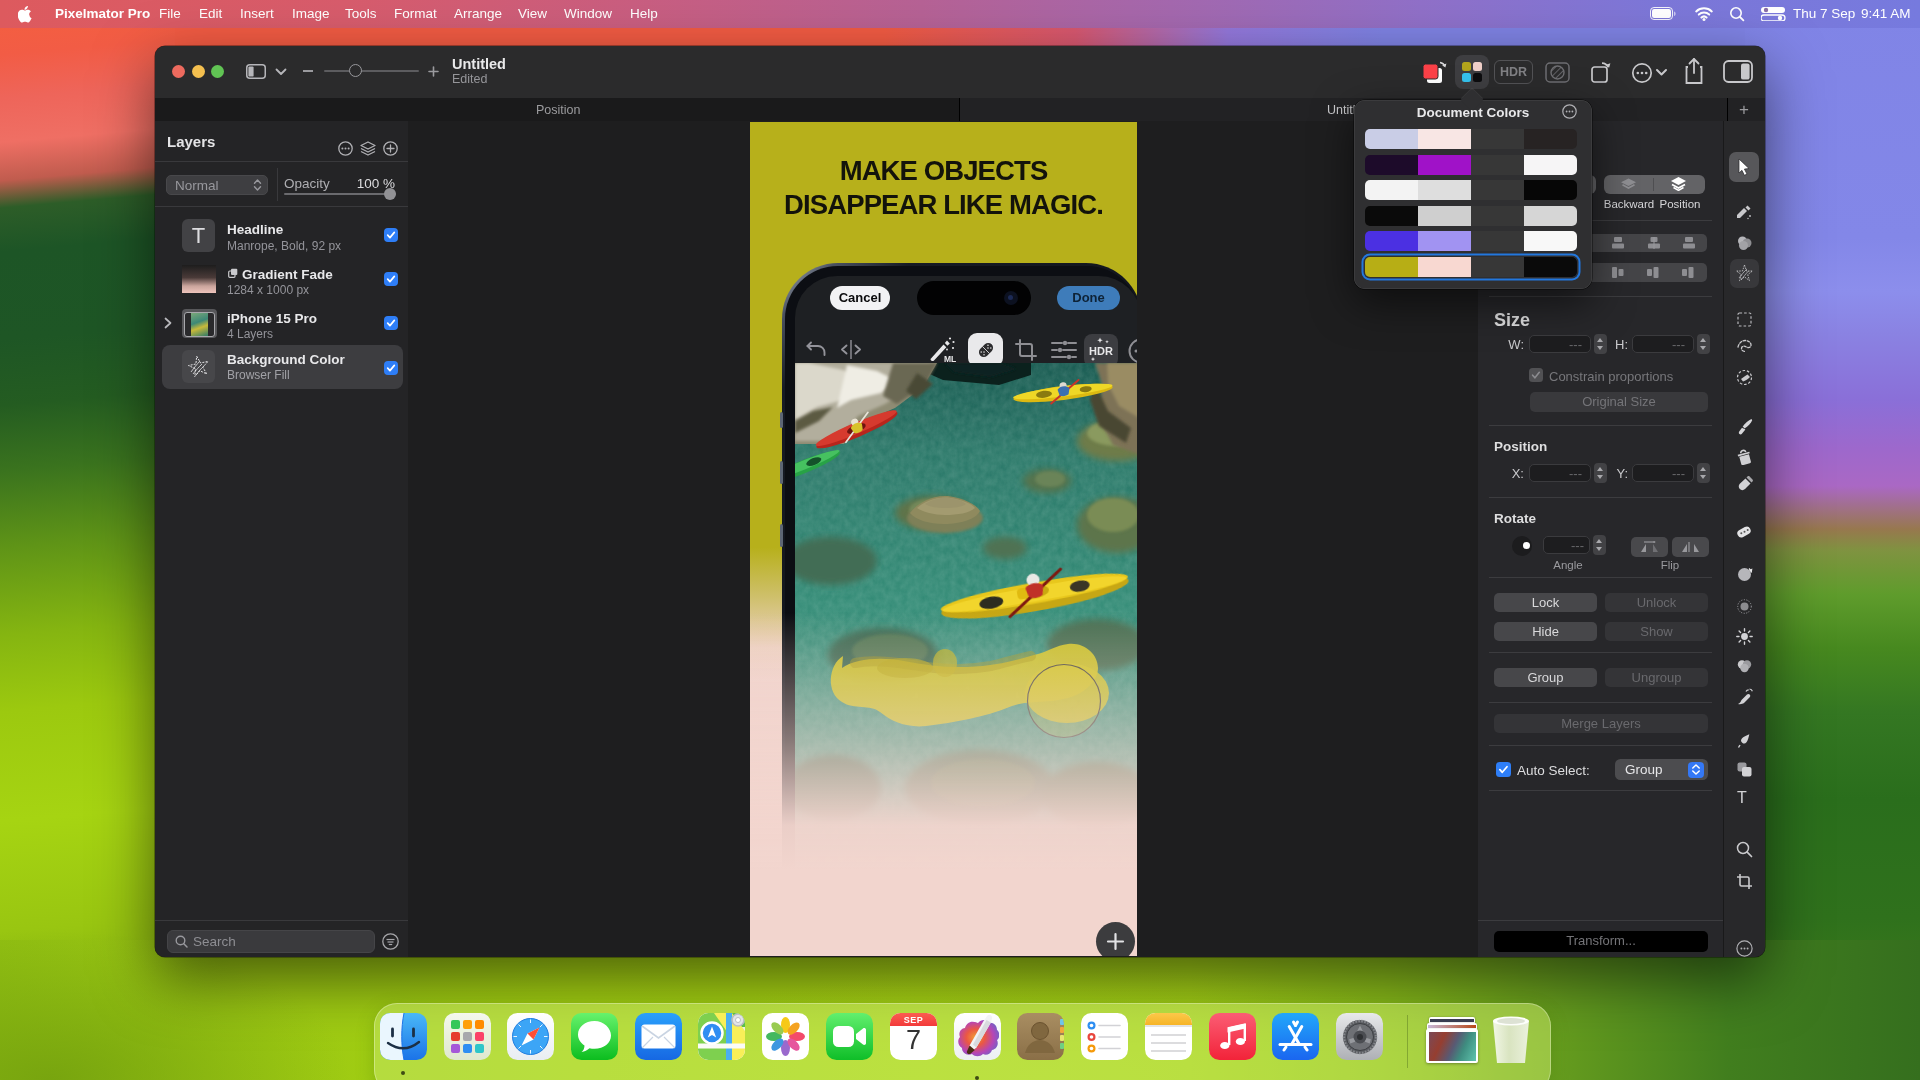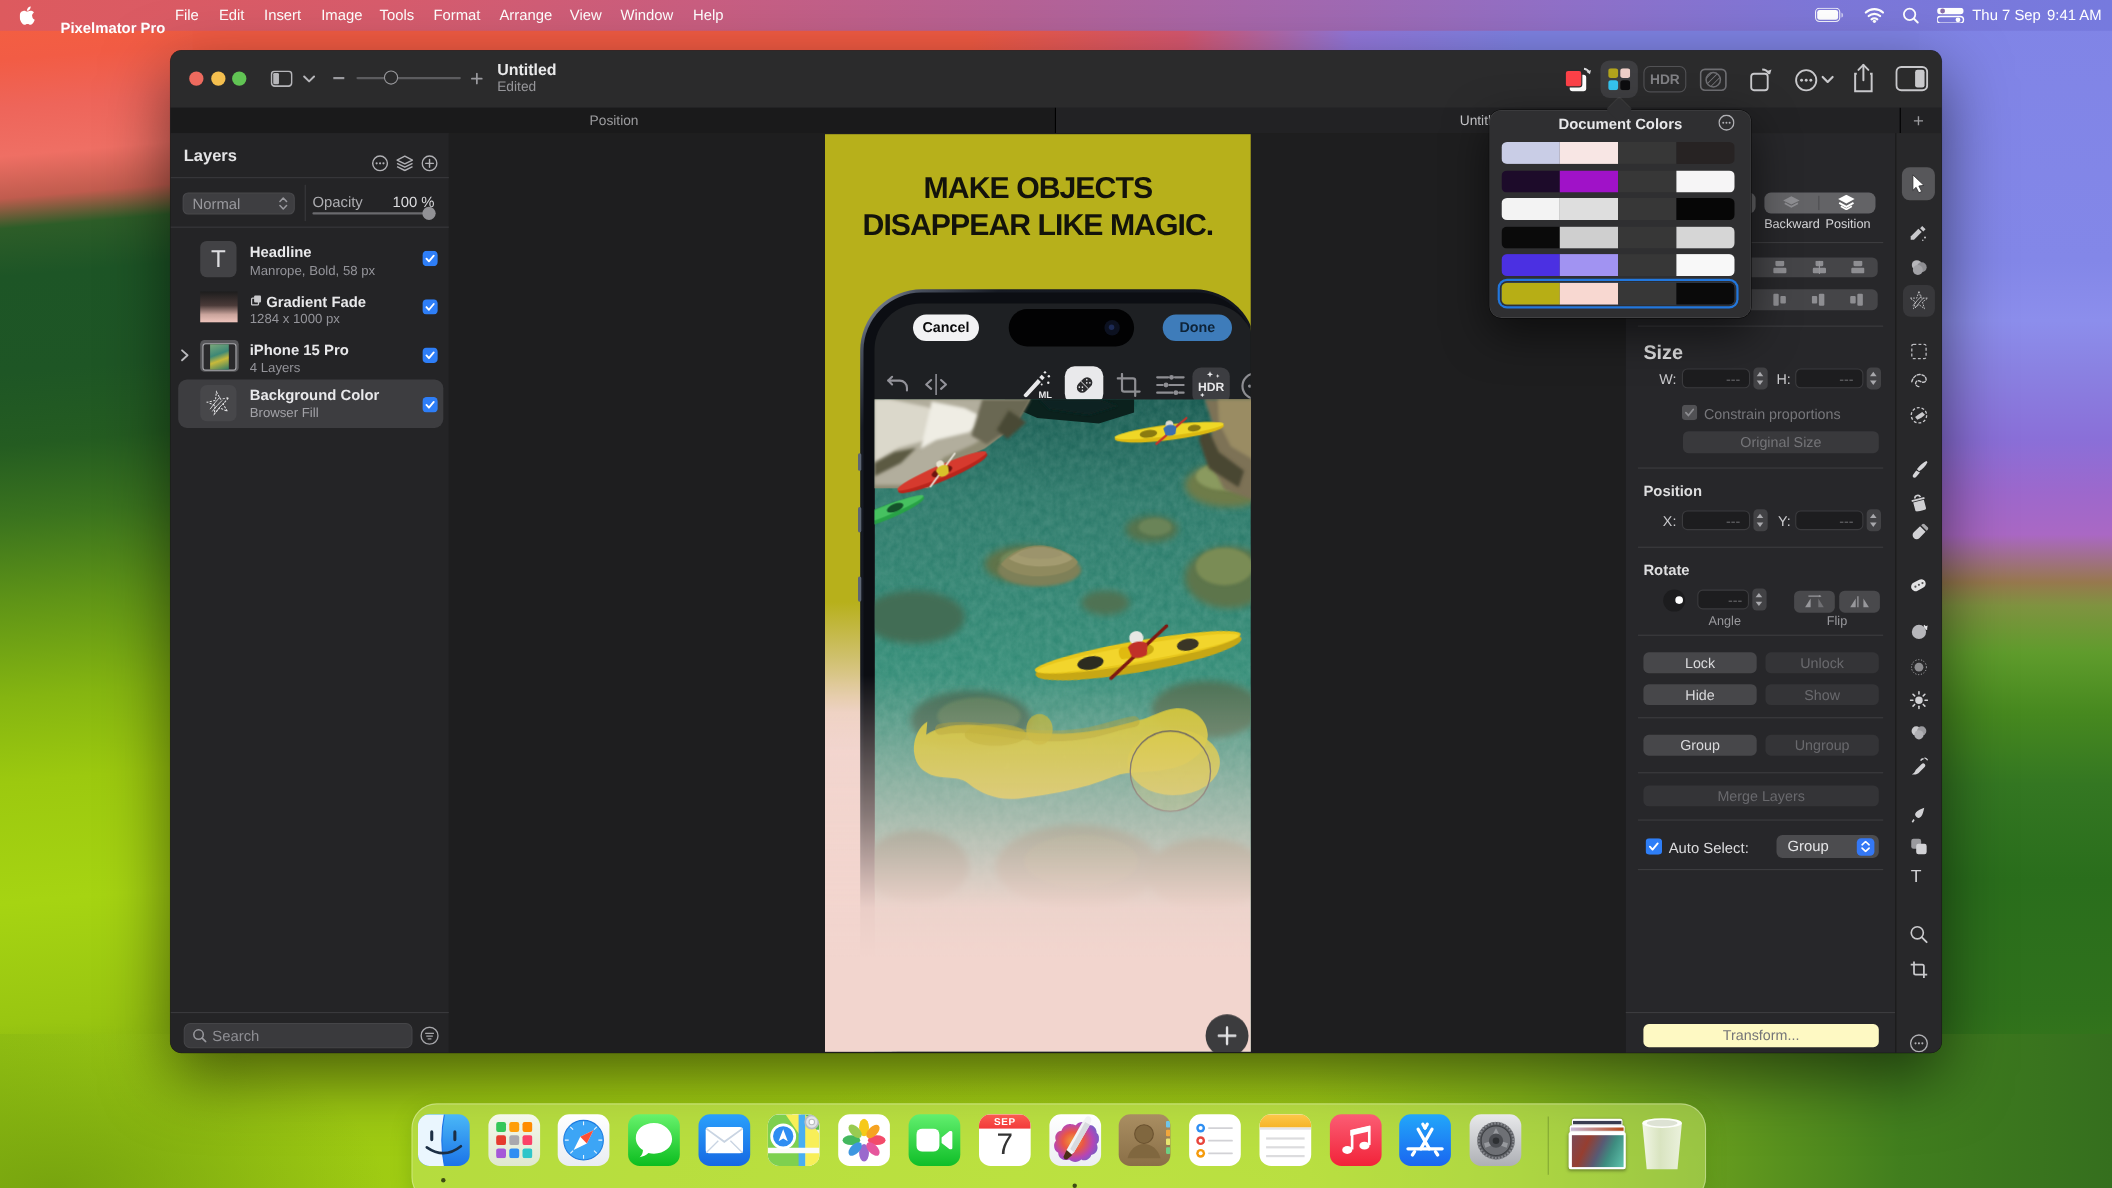--- a/index.html
+++ b/index.html
@@ -63,21 +63,21 @@
     <div class="abs" style="left:0;top:940px;width:1920px;height:140px;background:linear-gradient(90deg,#90be12 0%,#9cc813 12%,#a5d212 30%,#a8d414 48%,#a2cf16 62%,#8abc1a 72%,#62991e 82%,#417e1e 90%,#356f1e 100%);"></div>
     <div class="abs" style="left:0;top:930px;width:500px;height:150px;background:radial-gradient(ellipse 60% 100% at 10% 100%,rgba(115,160,14,.85),rgba(115,160,14,0));"></div>
     <div class="abs" style="left:600px;top:950px;width:900px;height:130px;background:radial-gradient(ellipse 50% 90% at 50% 100%,rgba(178,220,25,.5),rgba(178,220,25,0));"></div>
 
     <div class="abs" style="left:120px;top:0;width:120px;height:1080px;background:linear-gradient(90deg,rgba(0,0,0,0),rgba(0,0,0,0));"></div>
   </div>
   <div id="menubar">
     <svg class="abs" style="left:18px;top:5px;" width="16" height="18" viewBox="0 0 16 18">
         <path fill="#fff" d="M11.1 9.6c0-2.1 1.7-3.1 1.8-3.2-1-1.4-2.5-1.6-3-1.6-1.3-.1-2.5.75-3.2.75-.7 0-1.7-.73-2.8-.71-1.4 0-2.7.84-3.5 2.1-1.5 2.6-.4 6.4 1.1 8.5.7 1 1.6 2.2 2.7 2.1 1.1 0 1.5-.7 2.8-.7 1.3 0 1.7.7 2.8.7 1.2 0 1.9-1 2.6-2.1.8-1.2 1.2-2.4 1.2-2.4s-2.3-.9-2.3-3.4zM9 3.6c.6-.73 1-1.74.9-2.7-.9 0-1.9.58-2.5 1.3-.55.64-1.04 1.67-.91 2.65 1 .08 2-.5 2.5-1.25z"></path>
       </svg>
-    <div class="mi" style="left:55px;font-weight:bold;margin-top:12px;">Pixelmator Pro</div>
+    <div class="mi" style="left:55px;font-weight:bold;">Pixelmator Pro</div>
     <div class="mi" style="left:159px;">File</div>
     <div class="mi" style="left:199px;">Edit</div>
     <div class="mi" style="left:240px;">Insert</div>
     <div class="mi" style="left:292px;">Image</div>
     <div class="mi" style="left:345px;">Tools</div>
     <div class="mi" style="left:394px;">Format</div>
     <div class="mi" style="left:454px;">Arrange</div>
     <div class="mi" style="left:518px;">View</div>
     <div class="mi" style="left:564px;">Window</div>
     <div class="mi" style="left:630px;">Help</div>
@@ -421,21 +421,21 @@
         <div class="t" style="left:129px;top:55px;font-size:13.5px;color:#aeaeb2;">Opacity</div>
         <div class="t" style="left:196px;top:55px;width:44px;text-align:right;font-size:13.5px;color:#dcdcdf;">100 %</div>
         <div class="abs" style="left:129px;top:71.5px;width:112px;height:2.5px;background:#6a6a6e;border-radius:1px;"></div>
         <div class="abs" style="left:229px;top:66.5px;width:12px;height:12px;border-radius:50%;background:#919195;"></div>
         <div class="hdiv" style="left:0;top:85px;width:253px;"></div>
 
         <div class="abs" style="left:7px;top:224px;width:241px;height:44px;border-radius:8px;background:#3d3d40;"></div>
 
         <div class="abs" style="left:27px;top:98px;width:33px;height:33px;border-radius:6px;background:#424245;color:#dddde0;font-size:22px;text-align:center;line-height:33px;font-weight:500;">T</div>
         <div class="t" style="left:72px;top:101px;font-size:13.5px;font-weight:600;color:#e8e8ea;">Headline</div>
-        <div class="t" style="left:72px;top:117.5px;font-size:12px;color:#94949a;">Manrope, Bold, 58 px</div>
+        <div class="t" style="left:72px;top:117.5px;font-size:12px;color:#94949a;">Manrope, Bold, 92 px</div>
 
         <div class="abs" style="left:27px;top:144px;width:34px;height:28px;background:linear-gradient(180deg,#1d1d1d 0%,#4a3a38 45%,#caa49c 75%,#eec4bc 100%);"></div>
         <svg class="abs" style="left:73px;top:147px;" width="10" height="10" viewBox="0 0 10 10">
             <rect x="3" y="0.7" width="6.3" height="6.3" rx="1" fill="#c9c9cc"></rect>
             <rect x="0.7" y="3" width="6.3" height="6.3" rx="1" fill="none" stroke="#c9c9cc" stroke-width="1.2"></rect>
           </svg>
         <div class="t" style="left:87px;top:146px;font-size:13.5px;font-weight:600;color:#e8e8ea;">Gradient Fade</div>
         <div class="t" style="left:72px;top:162px;font-size:12px;color:#94949a;">1284 x 1000 px</div>
 
         <svg class="abs" style="left:9px;top:196px;" width="8" height="12" viewBox="0 0 8 12">
@@ -603,21 +603,21 @@
           </svg>
         <div class="t" style="left:39px;top:642px;font-size:13.5px;color:#dcdcde;">Auto Select:</div>
         <div class="abs" style="left:137px;top:638px;width:93px;height:21px;border-radius:5.5px;background:#4c4c4f;"></div>
         <div class="t" style="left:147px;top:641px;font-size:13.5px;font-weight:500;color:#e6e6e8;">Group</div>
         <div class="abs" style="left:210px;top:640.5px;width:16px;height:16px;border-radius:4px;background:#3478f6;"></div>
         <svg class="abs" style="left:213px;top:643px;" width="10" height="11" viewBox="0 0 10 11">
             <path d="M1.8 4L5 1l3.2 3M1.8 7L5 10 8.2 7" fill="none" stroke="#fff" stroke-width="1.5" stroke-linecap="round" stroke-linejoin="round"></path>
           </svg>
         <div class="hdiv" style="left:11px;top:669px;width:223px;background:#3c3c3f;"></div>
         <div class="hdiv" style="left:0px;top:799px;width:245px;background:#3c3c3f;"></div>
-        <div class="abs" style="left:16px;top:810px;width:214px;height:21px;border-radius:5px;background:#fef9c3;color:#747478;font-size:13px;text-align:center;line-height:19px;">Transform...</div>
+        <div class="abs" style="left:16px;top:810px;width:214px;height:21px;border-radius:5px;background:#000000;color:#747478;font-size:13px;text-align:center;line-height:19px;">Transform...</div>
       </div>
       <div id="tools">
         <div class="abs" style="left:5px;top:31px;width:30px;height:30px;border-radius:7px;background:#57575a;"></div>
         <svg class="abs" style="left:13px;top:37px;" width="15" height="18" viewBox="0 0 15 18">
             <path d="M2 1l10 9.5-4.6.6 2.6 5-2.6 1.2-2.5-5L2 15z" fill="#fff" stroke="#2a2a2c" stroke-width=".7"></path>
           </svg>
         <div class="abs" style="left:6px;top:138px;width:29px;height:29px;border-radius:7px;background:#38383b;"></div>
         <svg class="abs toolg" style="left:12px;top:82px;" width="17" height="17" viewBox="0 0 17 17">
             <path d="M1 12l7-7 3 3-7 7H1z" fill="#c9c9cc"></path>
             <path d="M9.5 4.5l2-2 3 3-2 2z" fill="#c9c9cc"></path>

